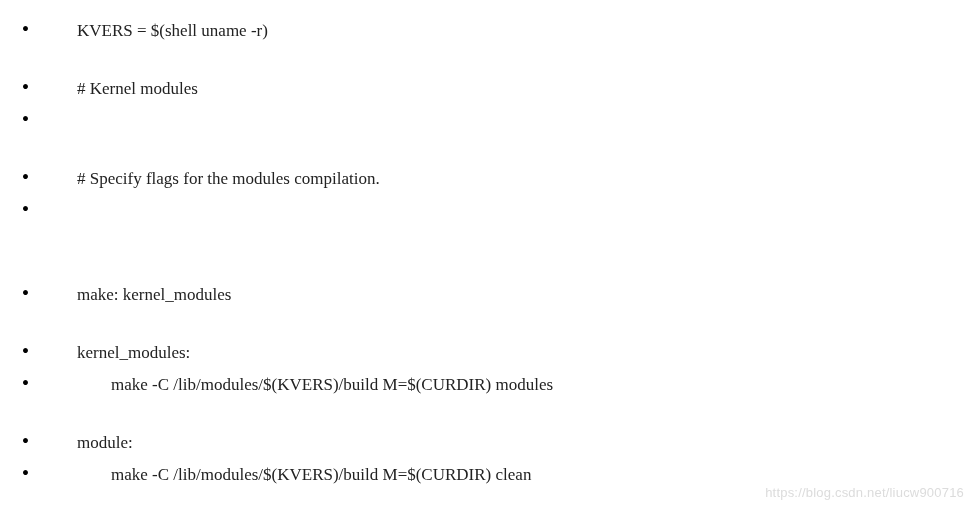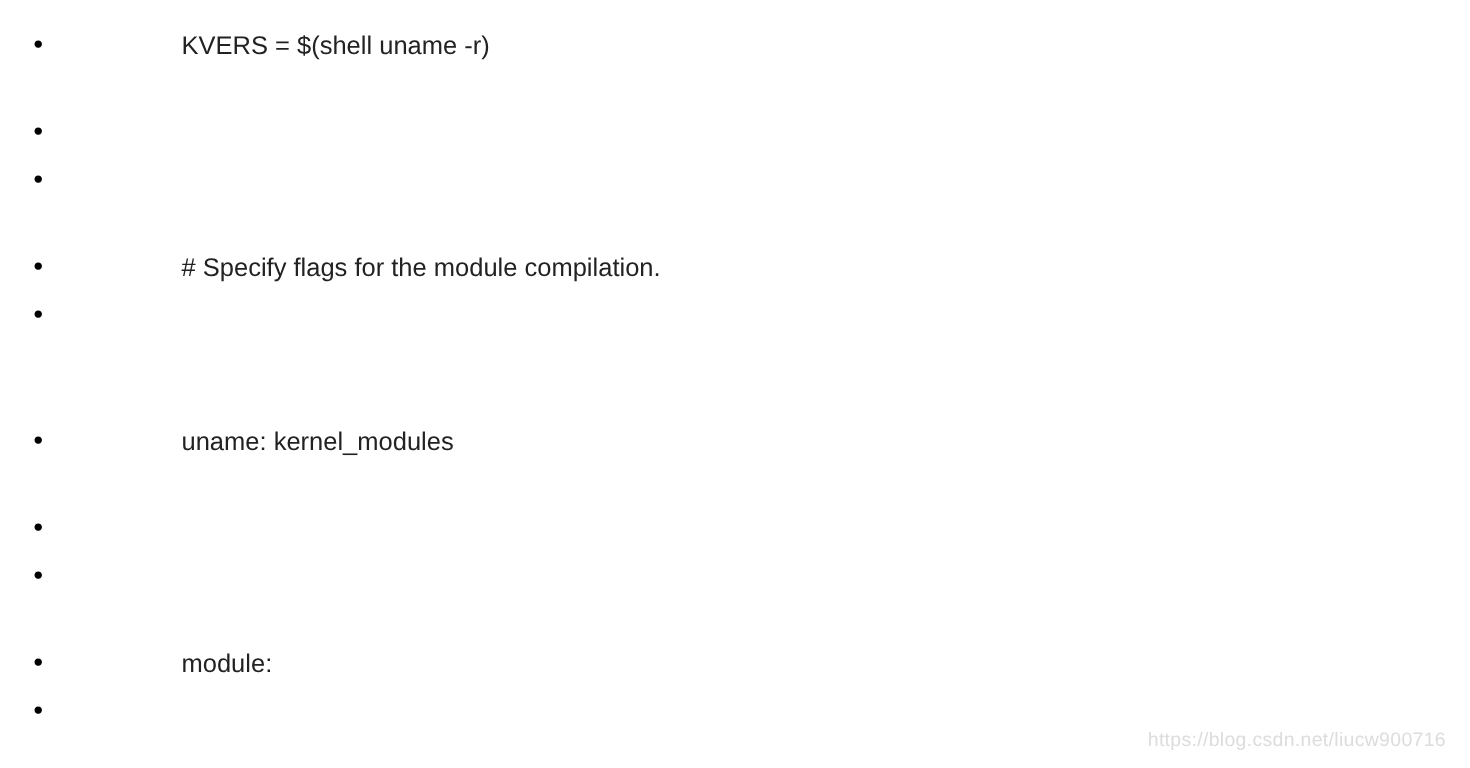--- a/index.html
+++ b/index.html
@@ -30,22 +30,21 @@
   .bullet {
     width: 55px;
     text-align: left;
     padding-left: 22px;
     font-size: 14px;
     color: #000;
     user-select: none;
   }
   .line {
     white-space: pre;
-    font-family: Liberation Sans, sans-serif;
-    margin-left: 44px;
+    font-family: Liberation Serif, serif;
   }
   .watermark {
     position: absolute;
     right: 16px;
     bottom: 12px;
     font-size: 13px;
     color: #dcdcdc;
     font-family: Arial, sans-serif;
     letter-spacing: 0.2px;
   }
@@ -57,61 +56,65 @@
 
   <div class="row">
     <span class="bullet">•</span>
     <span class="line">KVERS = $(shell uname -r)</span>
   </div>
 
   <div class="row gap"></div>
 
   <div class="row">
     <span class="bullet">•</span>
+    <span class="line"># Kernel modules</span>
   </div>
 
   <div class="row">
     <span class="bullet">•</span>
   </div>
 
   <div class="row gap"></div>
 
   <div class="row">
     <span class="bullet">•</span>
-    <span class="line"># Specify flags for the module compilation.</span>
+    <span class="line"># Specify flags for the modules compilation.</span>
   </div>
 
   <div class="row">
     <span class="bullet">•</span>
   </div>
 
   <div class="row gap"></div>
   <div class="row gap"></div>
 
   <div class="row">
     <span class="bullet">•</span>
-    <span class="line">uname: kernel_modules</span>
+    <span class="line">make: kernel_modules</span>
   </div>
 
   <div class="row gap"></div>
 
   <div class="row">
     <span class="bullet">•</span>
+    <span class="line">kernel_modules:</span>
   </div>
 
   <div class="row">
     <span class="bullet">•</span>
+    <span class="line">        make -C /lib/modules/$(KVERS)/build M=$(CURDIR) modules</span>
   </div>
 
   <div class="row gap"></div>
 
   <div class="row">
     <span class="bullet">•</span>
     <span class="line">module:</span>
   </div>
 
   <div class="row">
     <span class="bullet">•</span>
+    <span class="line">        make -C /lib/modules/$(KVERS)/build M=$(CURDIR) clean</span>
   </div>
 
 </div>
 
 <div class="watermark">https://blog.csdn.net/liucw900716</div>
 
 </body></html>

